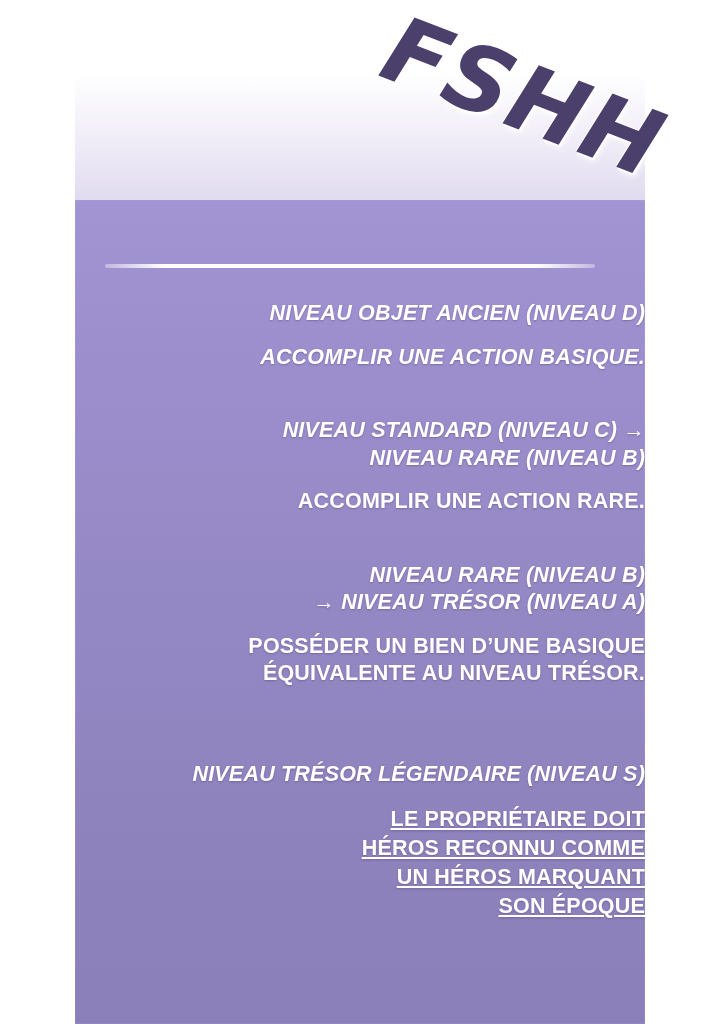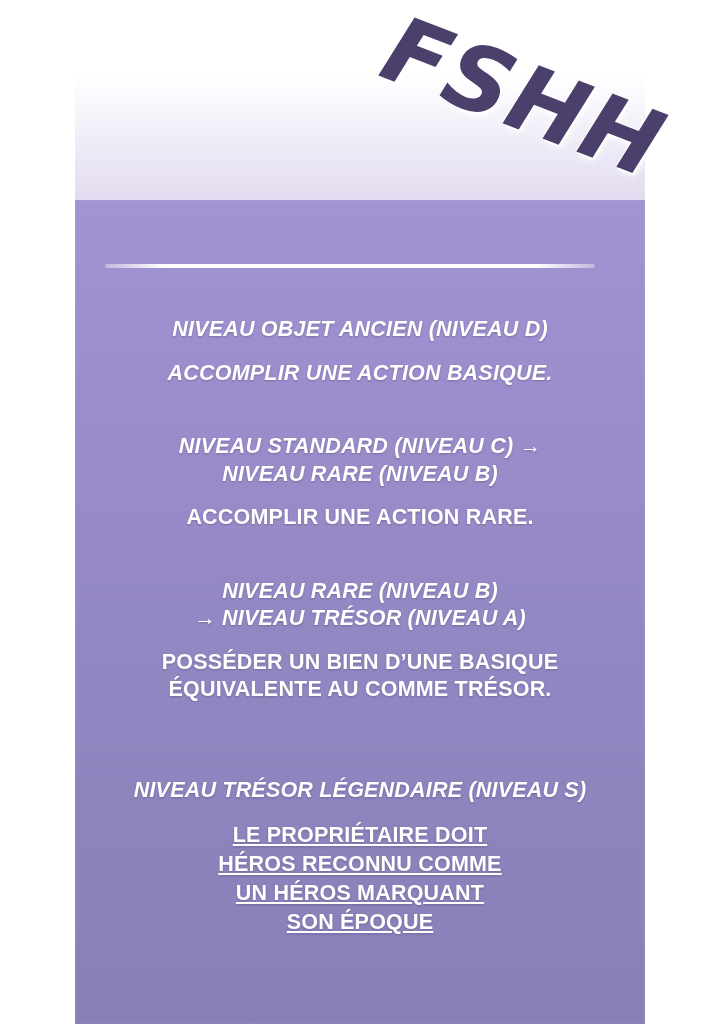--- a/index.html
+++ b/index.html
@@ -63,23 +63,23 @@
       2px 2px 0 #ffffff,
       -1px -1px 0 #ffffff,
       3px 3px 6px rgba(255,255,255,0.8);
     white-space: nowrap;
     line-height: 1;
   }
 
   .content {
     position: absolute;
     left: 75px;
-    top: 316px;
+    top: 300px;
     width: 570px;
-    text-align: center;
+    text-align: right;
     color: #ffffff;
   }
 
   .block {
     margin-bottom: 26px;
   }
   .block-gap-lg { margin-bottom: 46px; }
 
   .upgrade-line {
     font-size: 21.5px;
@@ -90,21 +90,21 @@
     text-shadow: 0 1px 2px rgba(60,50,90,0.35);
     margin: 0 0 16px 0;
   }
 
   .condition-line {
     font-size: 21.5px;
     font-weight: 700;
     line-height: 1.28;
     letter-spacing: 0.2px;
     text-shadow: 0 1px 2px rgba(60,50,90,0.35);
-    margin: 16px;
+    margin: 0;
   }
 
   .condition-line.italic {
     font-style: italic;
   }
 
   .block-4 .condition-line {
     line-height: 1.35;
     margin-top: 8px;
     text-decoration: underline;
@@ -136,21 +136,21 @@
     <div class="condition-line">ACCOMPLIR UNE ACTION RARE.</div>
   </div>
 
   <div class="block block-gap-lg">
     <div class="upgrade-line">
       <span>NIVEAU RARE (NIVEAU B)</span><br>
       <span>→ NIVEAU TRÉSOR (NIVEAU A)</span>
     </div>
     <div class="condition-line">
       <span>POSSÉDER UN BIEN D’UNE BASIQUE</span><br>
-      <span>ÉQUIVALENTE AU COMME TRÉSOR.</span>
+      <span>ÉQUIVALENTE AU NIVEAU TRÉSOR.</span>
     </div>
   </div>
 
   <div class="block block-4">
     <div class="upgrade-line">
       <br>
       <span>NIVEAU TRÉSOR LÉGENDAIRE (NIVEAU S)</span>
     </div>
     <div class="condition-line">
       <span>LE PROPRIÉTAIRE DOIT</span><br>

